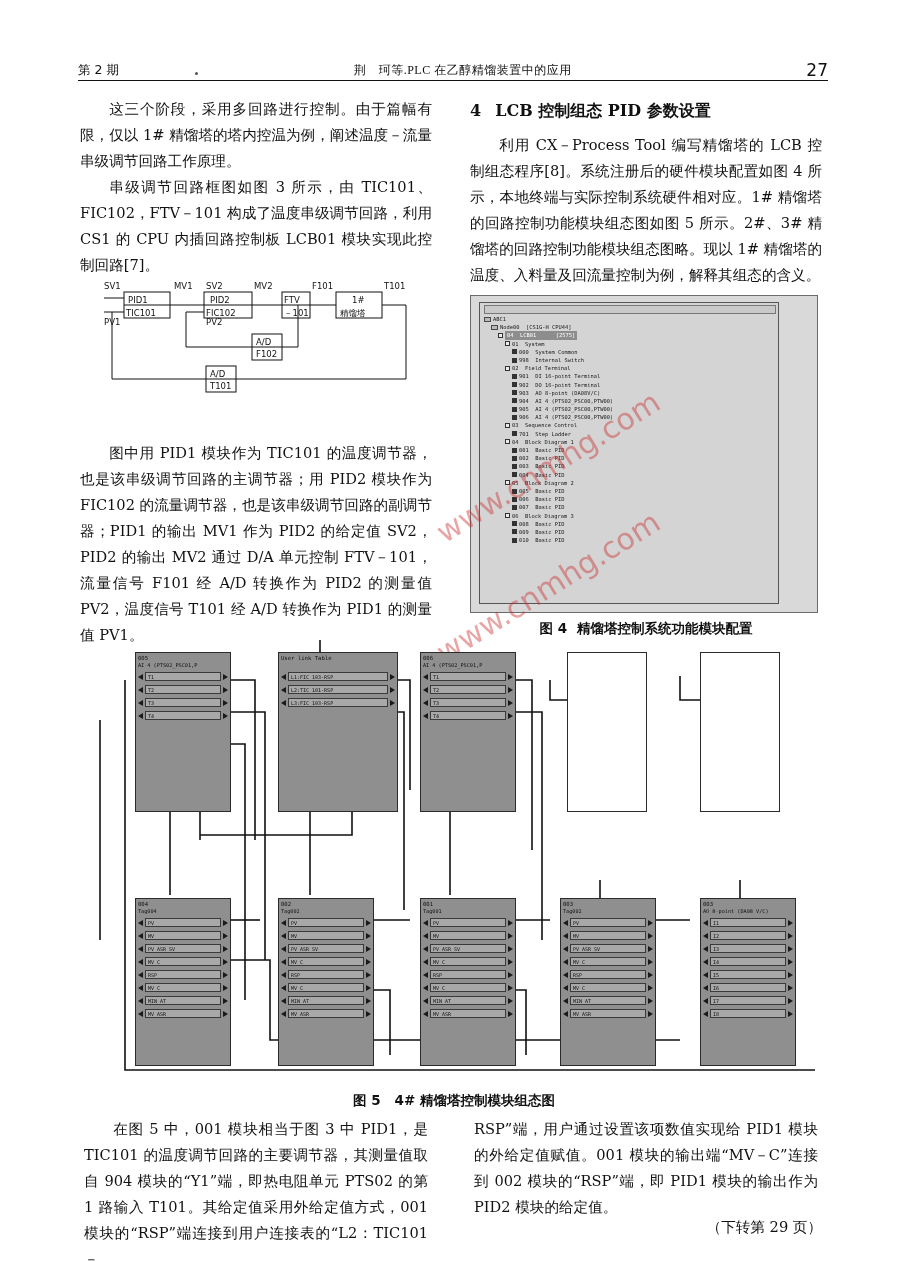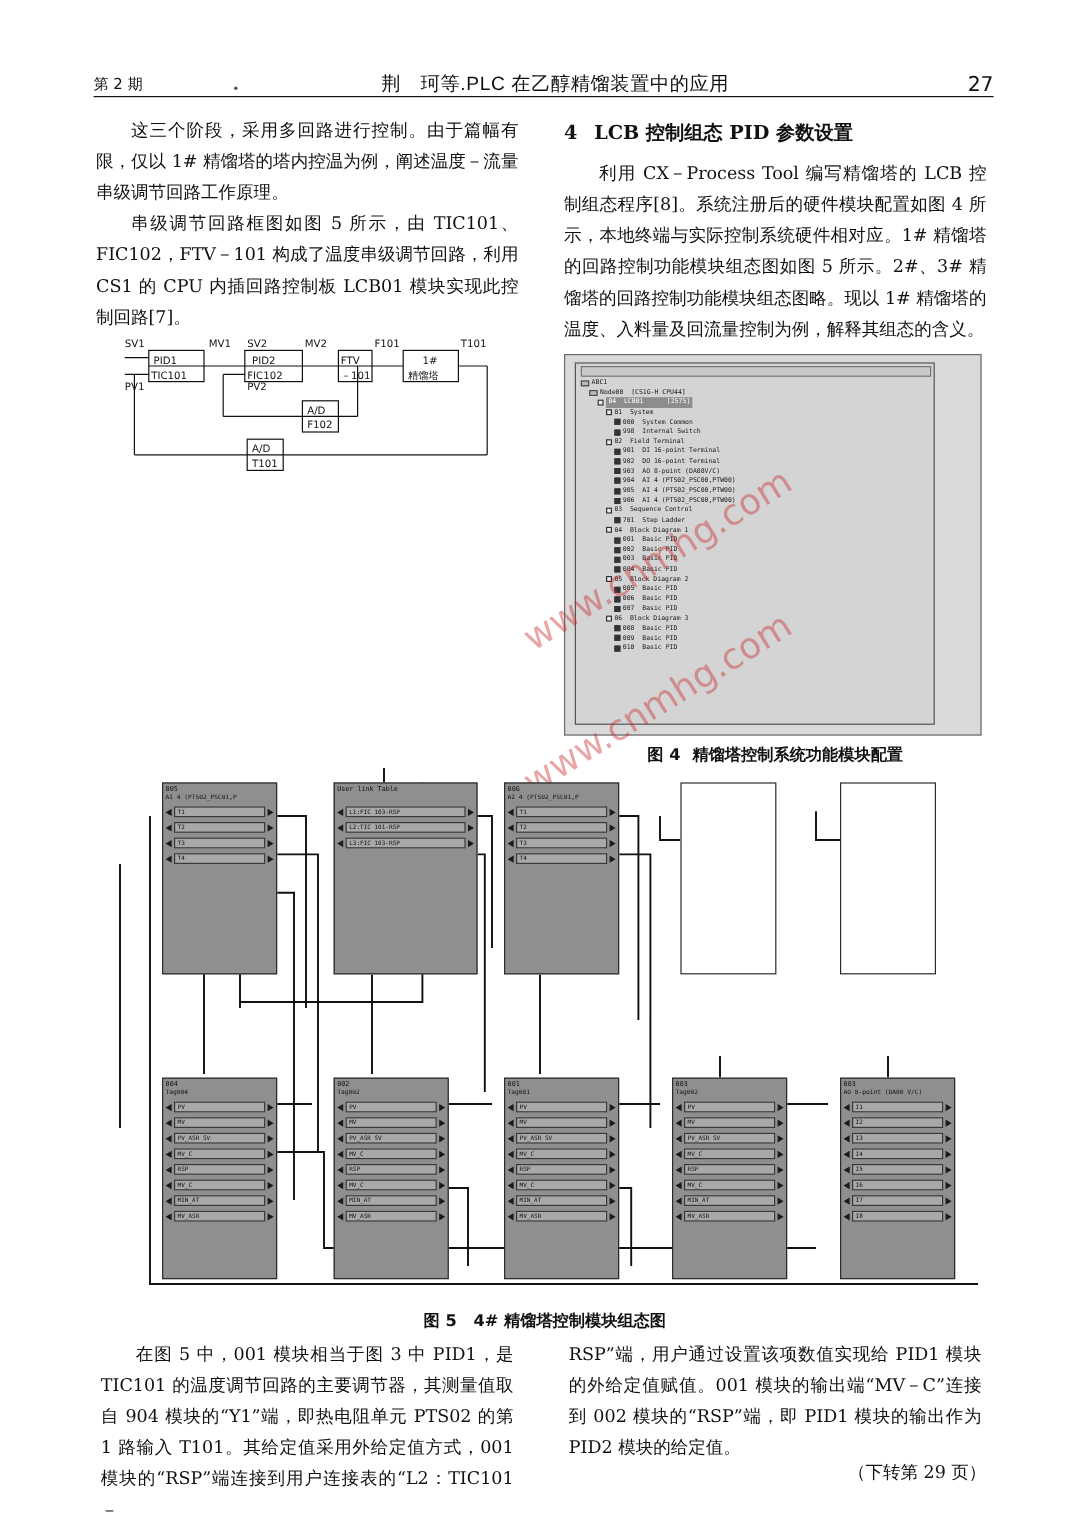--- a/index.html
+++ b/index.html
@@ -17,21 +17,21 @@
     left: 0; top: 0; width: 904px; height: 1262px;
   }
 
   
   .hdr {
     position: absolute; left: 78px; top: 60px; width: 750px;
     display: flex; align-items: center; justify-content: space-between;
     font-size: 12.5px;
   }
   .hdr-left { font-family: "DejaVu Sans","Liberation Sans",sans-serif; font-size: 12.5px; }
-  .hdr-center { font-family: Liberation Sans, sans-serif; font-size: 16px; letter-spacing: .5px; }
+  .hdr-center { font-family: Liberation Serif, serif; font-size: 12px; letter-spacing: .5px; }
   .hdr-right { font-family: "DejaVu Sans","Liberation Sans",sans-serif; font-size: 17px; }
   .hdr-rule {
     position: absolute; left: 78px; top: 80px; width: 750px; height: 1px;
     background: #111;
   }
 
   
   .col {
     position: absolute;
     width: 352px;
@@ -182,21 +182,21 @@
   <div class="hdr">
     <div class="hdr-left">第 2 期</div>
     <div class="hdr-center">荆　珂等.PLC 在乙醇精馏装置中的应用</div>
     <div class="hdr-right">27</div>
   </div>
   <div class="hdr-rule"></div>
   <div class="dot" style="left:195px;top:72px;"></div>
 
   <div class="col colL">
     <p>这三个阶段，采用多回路进行控制。由于篇幅有限，仅以 1# 精馏塔的塔内控温为例，阐述温度－流量串级调节回路工作原理。</p>
-    <p>串级调节回路框图如图 5 所示，由 TIC101、FIC102，FTV－101 构成了温度串级调节回路，利用 CS1 的 CPU 内插回路控制板 LCB01 模块实现此控制回路[7]。</p>
+    <p>串级调节回路框图如图 3 所示，由 TIC101、FIC102，FTV－101 构成了温度串级调节回路，利用 CS1 的 CPU 内插回路控制板 LCB01 模块实现此控制回路[7]。</p>
   </div>
 
   <div class="fig3">
     <svg width="340" height="140" viewBox="0 0 340 140">
       <g fill="none" stroke="#111" stroke-width="1">
 
         <rect x="38" y="14" width="46" height="26"></rect>
         <line x1="38" y1="27" x2="84" y2="27"></line>
 
         <rect x="118" y="14" width="48" height="26"></rect>
@@ -249,20 +249,23 @@
         <text x="254" y="38">精馏塔</text>
         <text x="298" y="11">T101</text>
         <text x="170" y="67">A/D</text>
         <text x="170" y="79">F102</text>
         <text x="124" y="99">A/D</text>
         <text x="124" y="111">T101</text>
       </g>
     </svg>
   </div>
 
+  <div class="col" style="left:80px; top:440px; width:352px;">
+    <p>图中用 PID1 模块作为 TIC101 的温度调节器，也是该串级调节回路的主调节器；用 PID2 模块作为 FIC102 的流量调节器，也是该串级调节回路的副调节器；PID1 的输出 MV1 作为 PID2 的给定值 SV2，PID2 的输出 MV2 通过 D/A 单元控制 FTV－101，流量信号 F101 经 A/D 转换作为 PID2 的测量值 PV2，温度信号 T101 经 A/D 转换作为 PID1 的测量值 PV1。</p>
+  </div>
 
   <div class="col colR">
     <div class="sec-h">
       <span class="num">4</span><span>LCB 控制组态 PID 参数设置</span>
     </div>
     <p>利用 CX－Process Tool 编写精馏塔的 LCB 控制组态程序[8]。系统注册后的硬件模块配置如图 4 所示，本地终端与实际控制系统硬件相对应。1# 精馏塔的回路控制功能模块组态图如图 5 所示。2#、3# 精馏塔的回路控制功能模块组态图略。现以 1# 精馏塔的温度、入料量及回流量控制为例，解释其组态的含义。</p>
   </div>
 
   <div class="fig4">
     <div class="fig4-inner">

